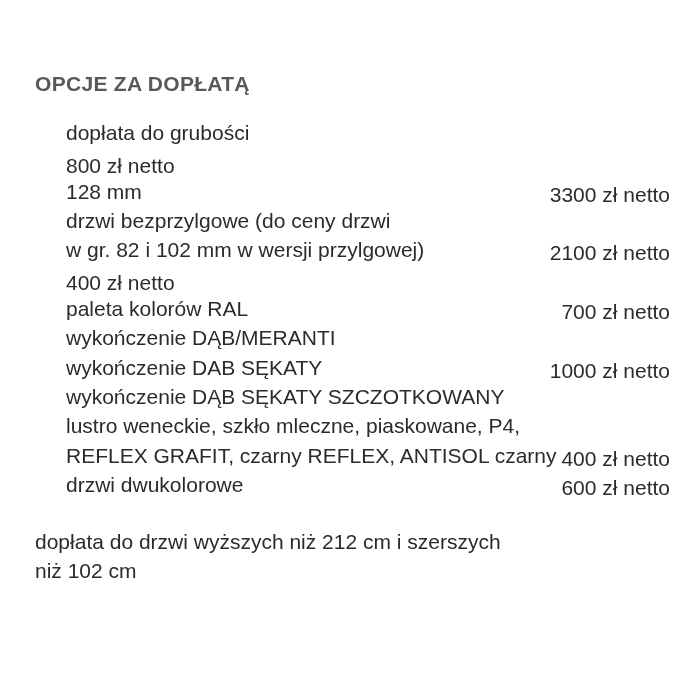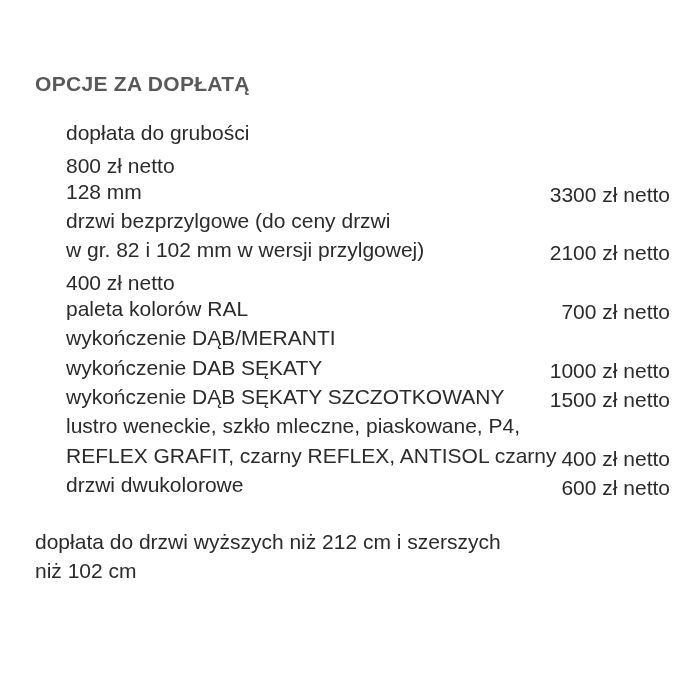--- a/index.html
+++ b/index.html
@@ -95,21 +95,20 @@
       <span class="label">wykończenie DĄB/MERANTI</span>
     </div>
 
     <div class="row">
       <span class="label">wykończenie DAB SĘKATY</span>
       <span class="price">1000 zł netto</span>
     </div>
 
     <div class="row">
       <span class="label">wykończenie DĄB SĘKATY SZCZOTKOWANY</span>
-      <span class="price">1500 zł netto</span>
     </div>
 
     <div class="row">
       <span class="label">lustro weneckie, szkło mleczne, piaskowane, P4,
 REFLEX GRAFIT, czarny REFLEX, ANTISOL czarny</span>
       <span class="price">400 zł netto</span>
     </div>
 
     <div class="row">
       <span class="label">drzwi dwukolorowe</span>

